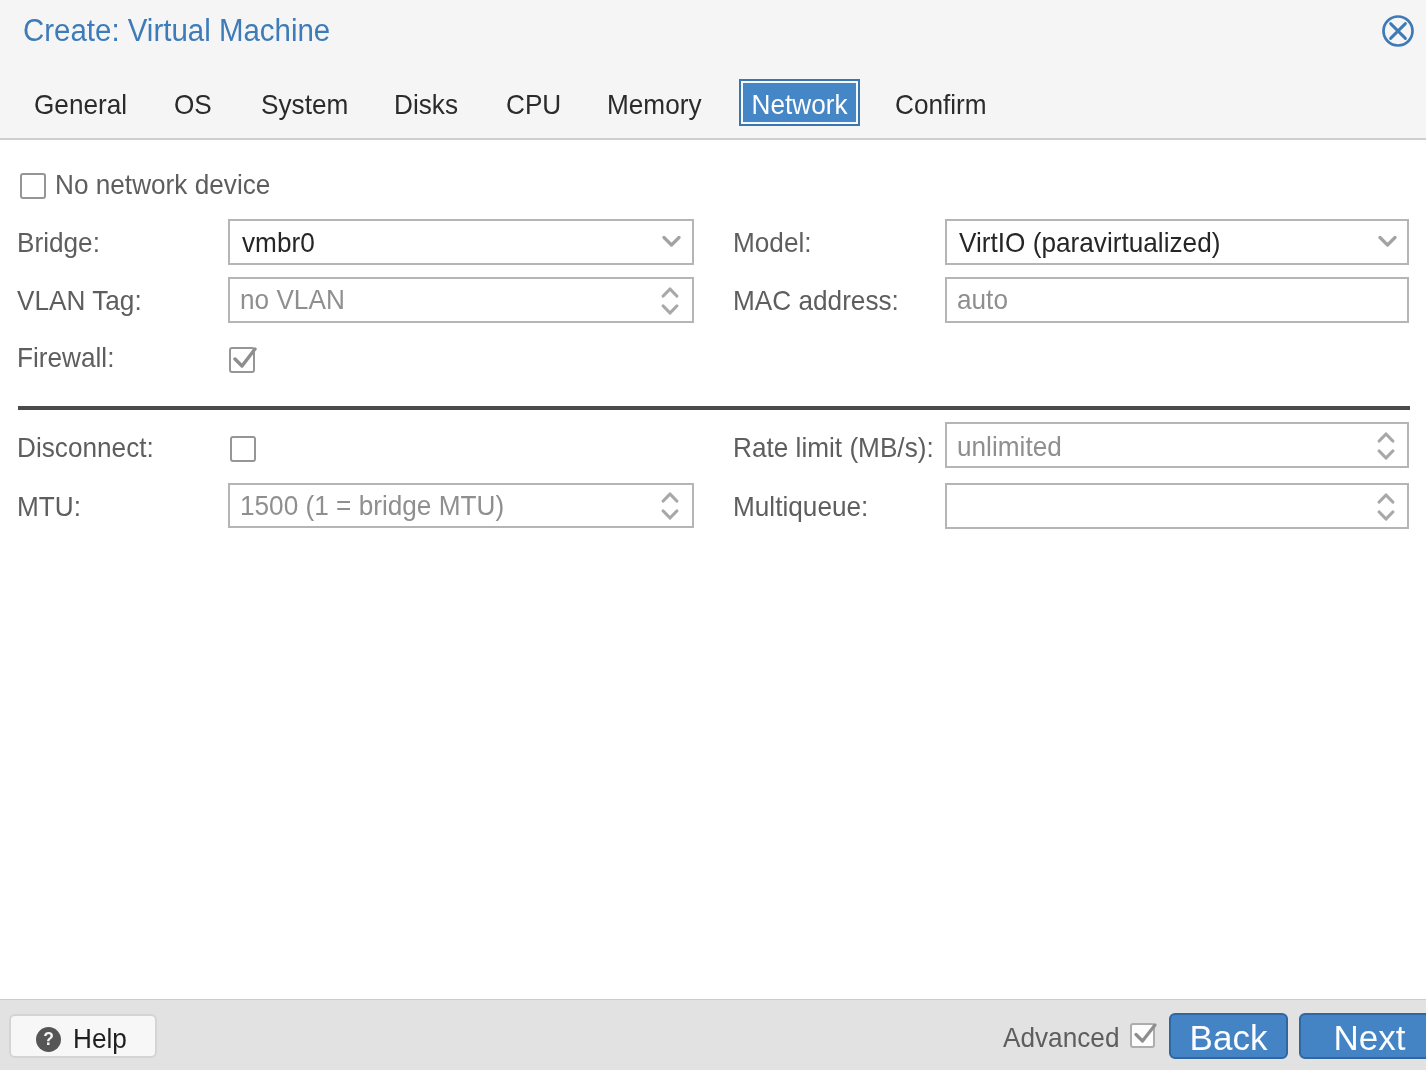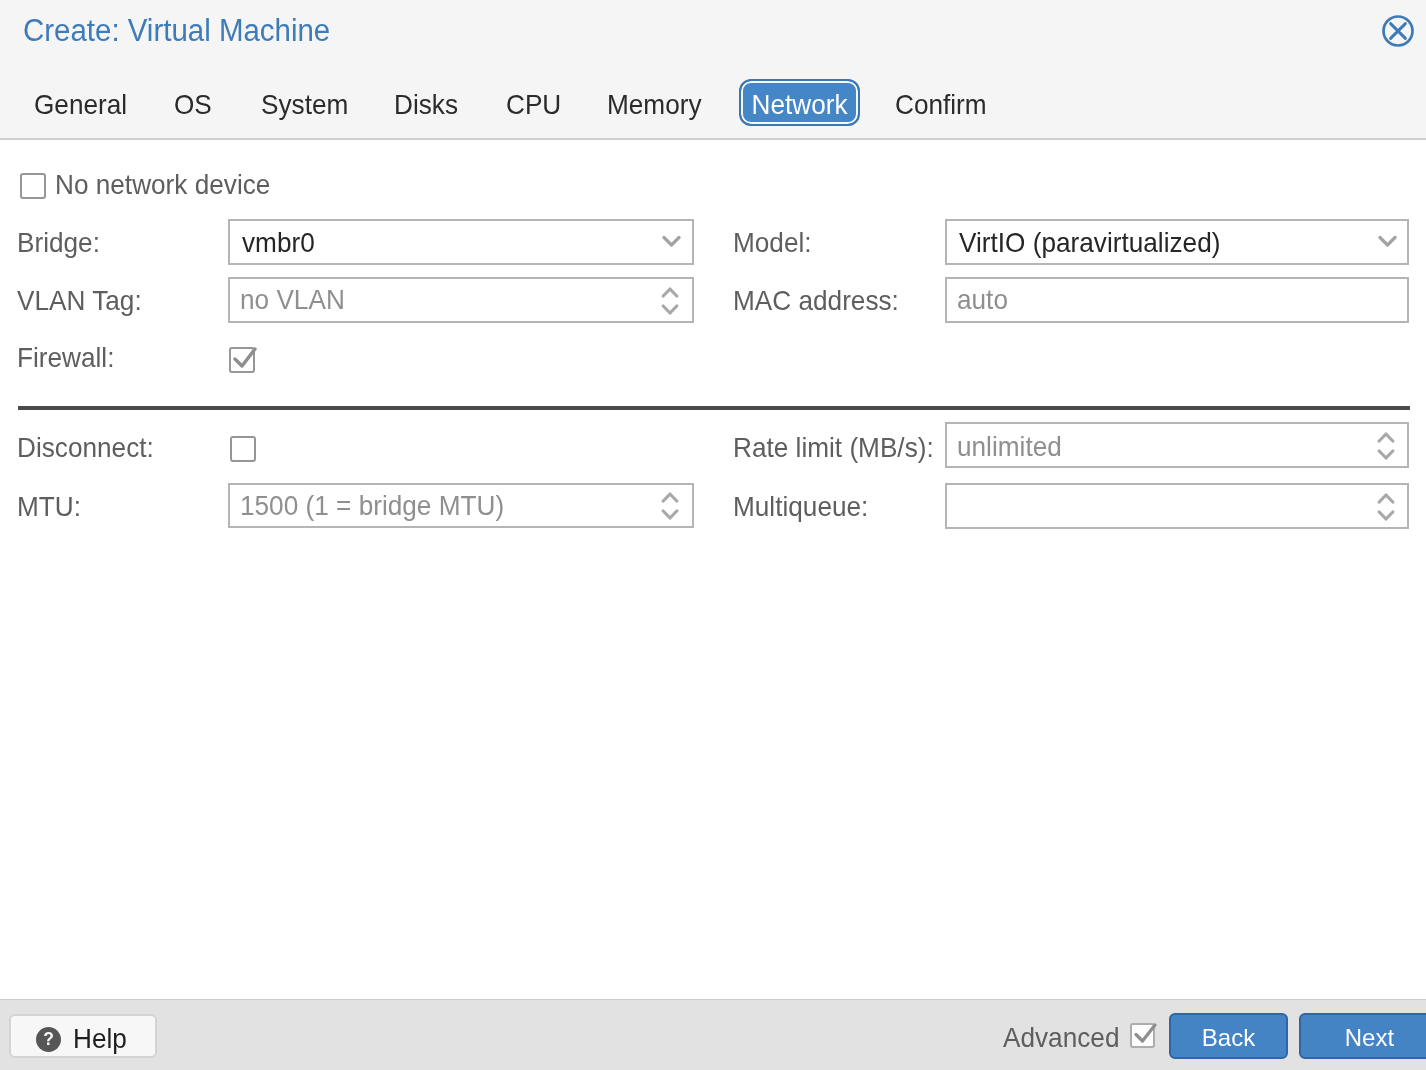--- a/index.html
+++ b/index.html
@@ -9,26 +9,26 @@
 .t { position:absolute; white-space:nowrap; font-size:28px; line-height:28px; transform:scaleX(0.935); transform-origin:0 50%; }
 .lbl { color:#5e5e5e; }
 .val { color:#262626; }
 .ph { color:#8f8f8f; }
 .field { position:absolute; background:#fff; border:2px solid #b5b5b5; }
 .cb { position:absolute; width:26px; height:26px; background:#fff; border:2px solid #969696; border-radius:3px; }
 
 #hdr { position:absolute; left:0; top:0; width:1426px; height:140px; background:#f5f5f5; border-bottom:2px solid #cfcfcf; }
 #title { position:absolute; left:23px; top:15px; font-size:31px; line-height:31px; color:#3d7bb9; transform:scaleX(0.95); transform-origin:0 50%; white-space:nowrap; }
 .tab { position:absolute; font-size:28px; line-height:28px; color:#2b2b2b; white-space:nowrap; transform:scaleX(0.935); transform-origin:0 50%; }
-#acttab { position:absolute; left:739px; top:79px; width:121px; height:47px; background:#4486c6; border:2px solid #3a76b0; border-radius:12px; box-shadow: inset 0 0 0 2px rgba(255,255,255,0.95); }
+#acttab { position:absolute; left:739px; top:79px; width:121px; height:47px; background:#4486c6; border:2px solid #3a76b0; border-radius:0; box-shadow: inset 0 0 0 2px rgba(255,255,255,0.95); }
 #acttab span { position:absolute; left:0; right:0; top:10px; text-align:center; font-size:28px; line-height:28px; color:#fff; transform:scaleX(0.935); }
 
 #ftr { position:absolute; left:0; top:999px; width:1426px; height:71px; background:#e2e2e2; border-top:1px solid #cccccc; }
 #helpbtn { position:absolute; left:9px; top:1014px; width:148px; height:44px; background:#f7f7f7; border:2px solid #d4d4d4; border-radius:6px; }
-.bluebtn { position:absolute; top:1013px; height:46px; background:#4484c4; border:2px solid #2e67a3; border-radius:6px; color:#fcfdfe; font-size:24px; line-height:45px; text-align:center; }
+.bluebtn { position:absolute; top:1013px; height:46px; background:#4484c4; border:2px solid #2e67a3; border-radius:6px; color:#fcfdfe; font-size:35px; line-height:45px; text-align:center; }
 #divider { position:absolute; left:18px; top:406px; width:1392px; height:4px; background:#4b4b4b; }
 </style>
 </head>
 <body>
 <div id="stage">
 
   <div id="hdr"></div>
   <div id="title">Create: Virtual Machine</div>
   <svg class="abs" style="left:1382px; top:15px;" width="32" height="32" viewBox="0 0 32 32">
     <circle cx="16" cy="16" r="14.5" fill="none" stroke="#3e7ab6" stroke-width="2.7"></circle>

